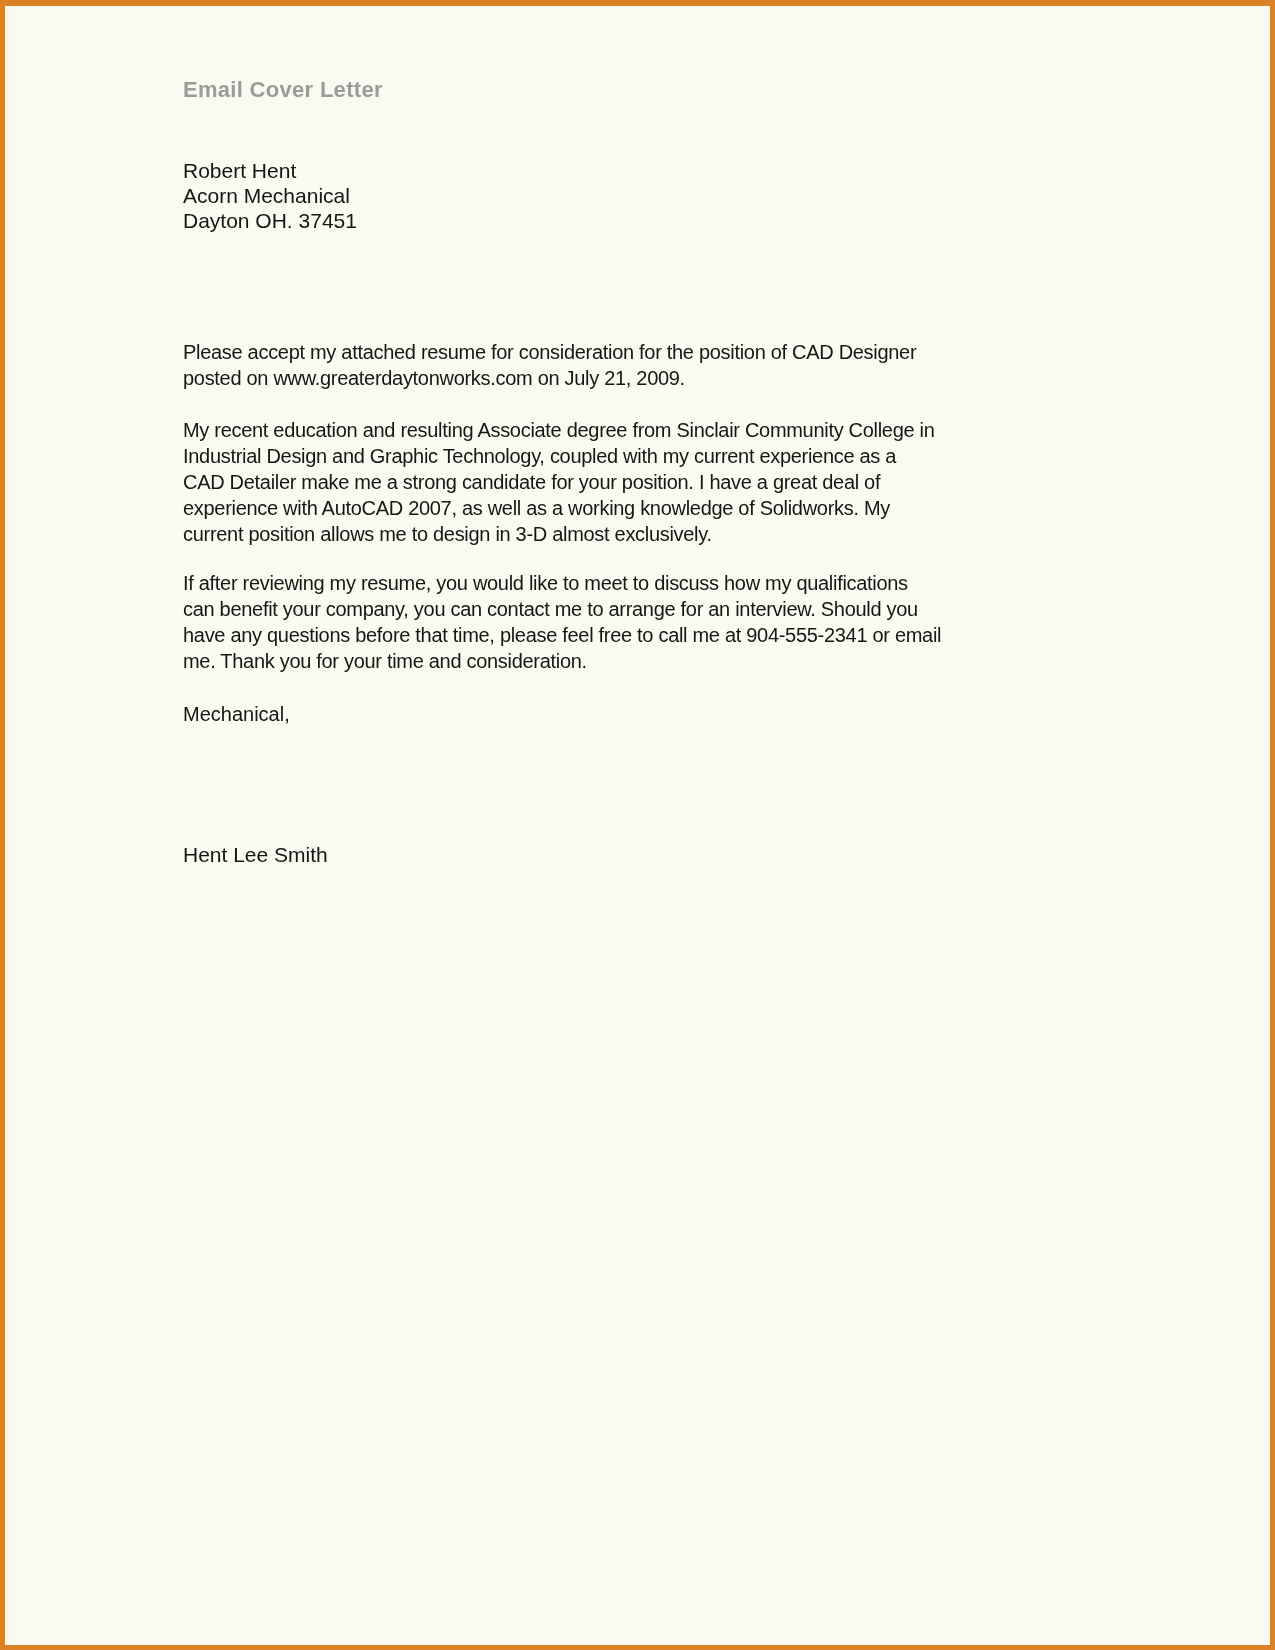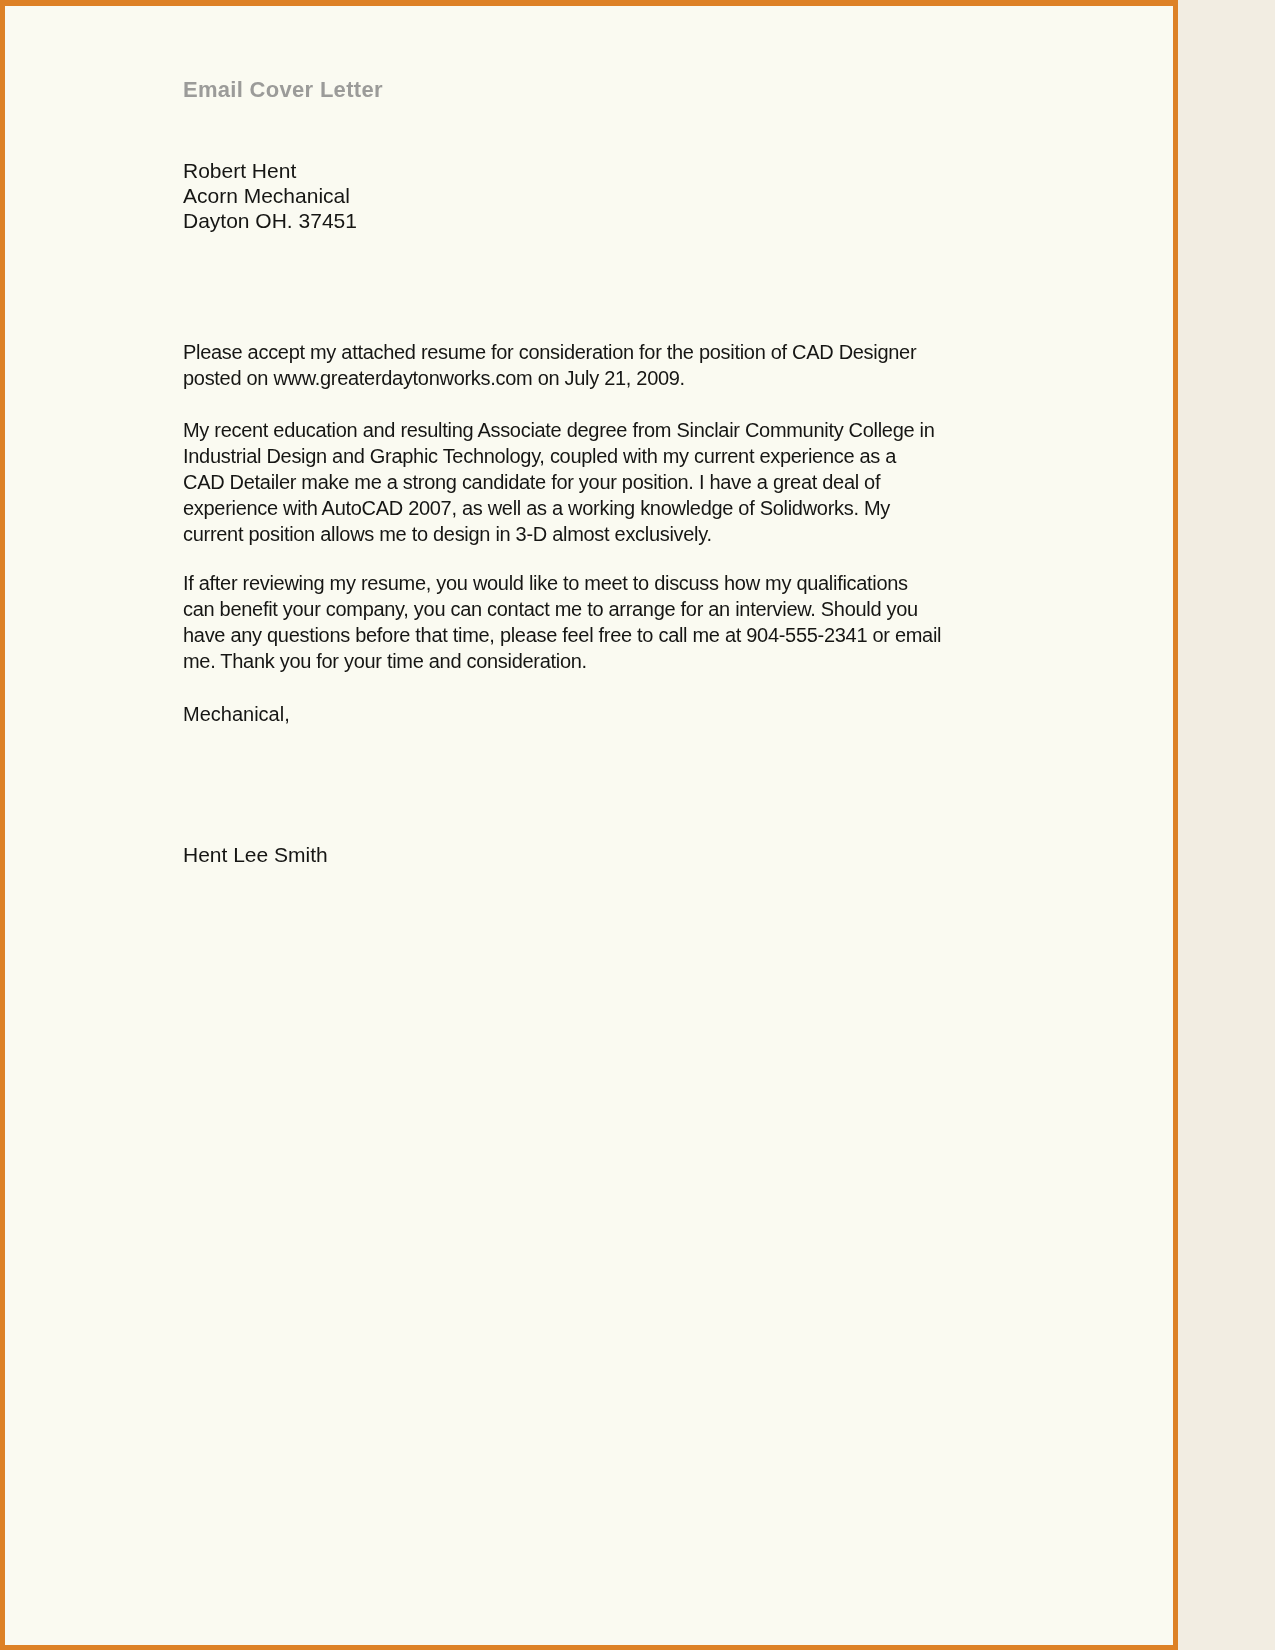--- a/index.html
+++ b/index.html
@@ -3,21 +3,21 @@
 <meta charset="utf-8">
 <style>
   * { margin: 0; padding: 0; box-sizing: border-box; }
   html, body {
     width: 1275px;
     background: #f2ede2;
     font-family: "Liberation Sans", sans-serif;
   }
   .page {
     position: relative;
-    width: 1178px;
+    width: 1275px;
     height: 1650px;
     background: #fafaf1;
     border: 5px solid #dd8126;
     border-top-width: 6px;
     overflow: hidden;
   }
   .doc-title {
     position: absolute;
     left: 178px;
     top: 71px;

